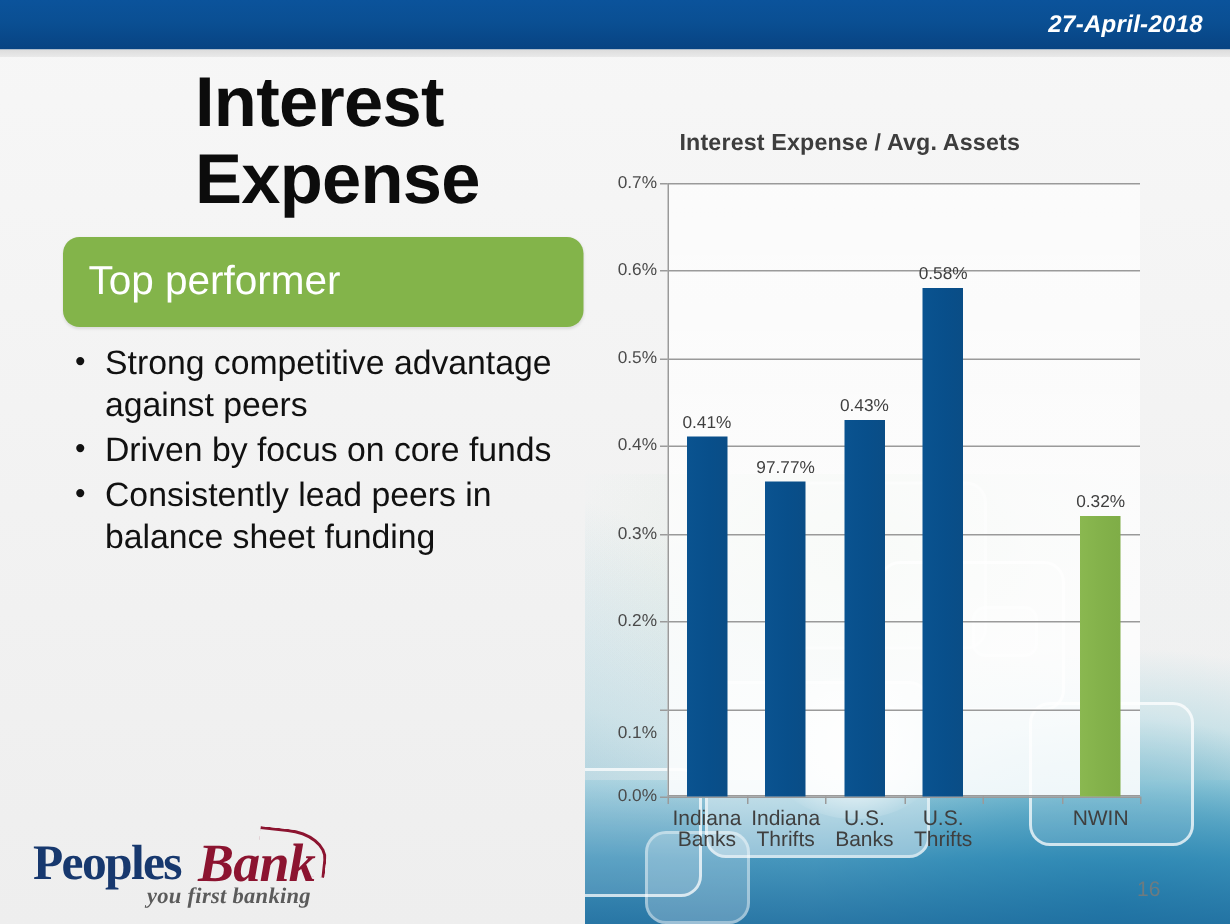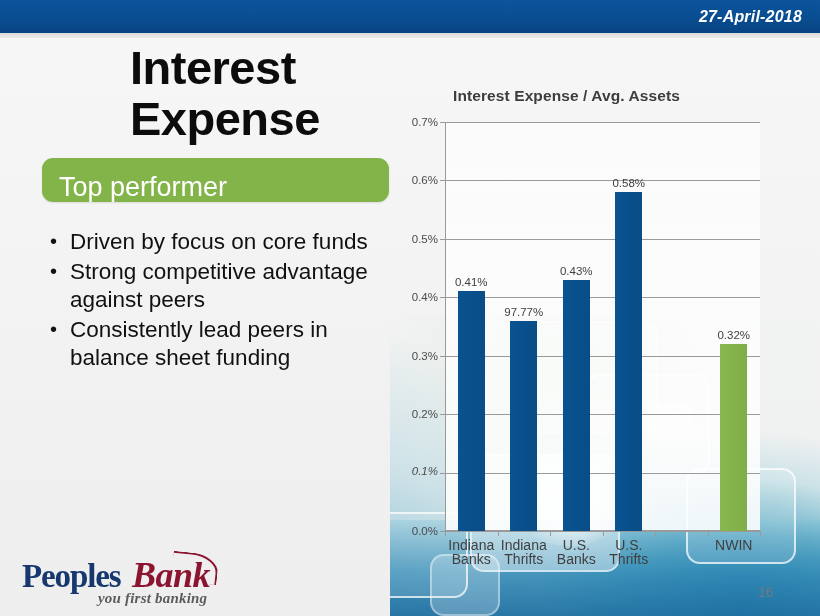--- a/index.html
+++ b/index.html
@@ -66,21 +66,21 @@
   }
 
   
   .title {
     position: absolute; left: 130px; top: 42px; width: 290px;
     font-size: 47px; font-weight: bold; color: #0c0c0c;
     line-height: 1.09; letter-spacing: -0.5px;
   }
   .greenbox {
     position: absolute; left: 42px; top: 158px;
-    width: 347px; height: 44px;
+    width: 347px; height: 60px;
     background: #83b44a;
     border-radius: 11px;
     box-shadow: 0 1px 2px rgba(0,0,0,0.10);
   }
   .greenbox-label {
     position: absolute; left: 17px; top: 12px;
     color: #ffffff; font-size: 27px; line-height: 34px;
   }
   .bullets {
     position: absolute; left: 44px; top: 228px; width: 350px;
@@ -225,36 +225,36 @@
   <div class="title">
     <div>Interest</div>
     <div>Expense</div>
   </div>
 
   <div class="greenbox">
     <div class="greenbox-label">Top performer</div>
   </div>
 
   <div class="bullets">
+    <div class="bullet">Strong competitive advantage against peers</div>
     <div class="bullet">Driven by focus on core funds</div>
-    <div class="bullet">Strong competitive advantage against peers</div>
     <div class="bullet">Consistently lead peers in balance sheet funding</div>
   </div>
 
   <div class="chart">
     <div class="chart-title">Interest Expense / Avg. Assets</div>
     <div class="plot" id="plot">
       <div class="axis-y"></div>
       <div class="axis-x"></div>
     <div class="gridline" style="top: 409px;"></div>
         <div class="ytick-mark" style="top: 409px;"></div>
         <div class="ytick-label" style="top: 409px;">0.0%</div>
         <div class="gridline" style="top: 350.571px;"></div>
         <div class="ytick-mark" style="top: 350.571px;"></div>
-        <div class="ytick-label" style="top: 349px; font-style: italic;">0.1%</div>
+        <div class="ytick-label" style="top: 367px;">0.1%</div>
         <div class="gridline" style="top: 292.143px;"></div>
         <div class="ytick-mark" style="top: 292.143px;"></div>
         <div class="ytick-label" style="top: 292.143px;">0.2%</div>
         <div class="gridline" style="top: 233.714px;"></div>
         <div class="ytick-mark" style="top: 233.714px;"></div>
         <div class="ytick-label" style="top: 233.714px;">0.3%</div>
         <div class="gridline" style="top: 175.286px;"></div>
         <div class="ytick-mark" style="top: 175.286px;"></div>
         <div class="ytick-label" style="top: 175.286px;">0.4%</div>
         <div class="gridline" style="top: 116.857px;"></div>

